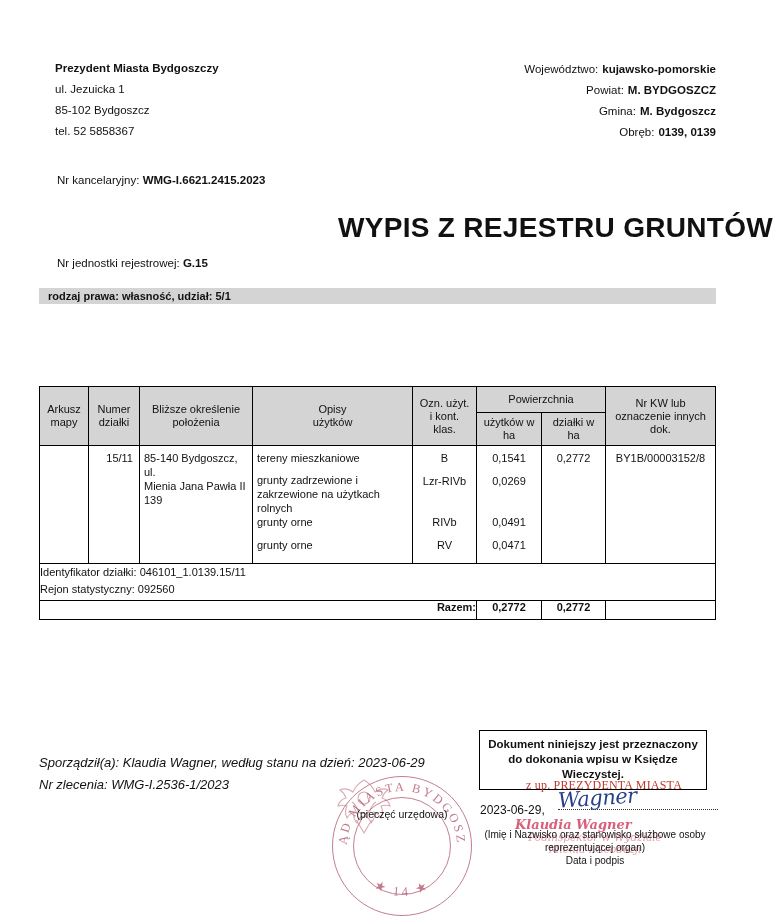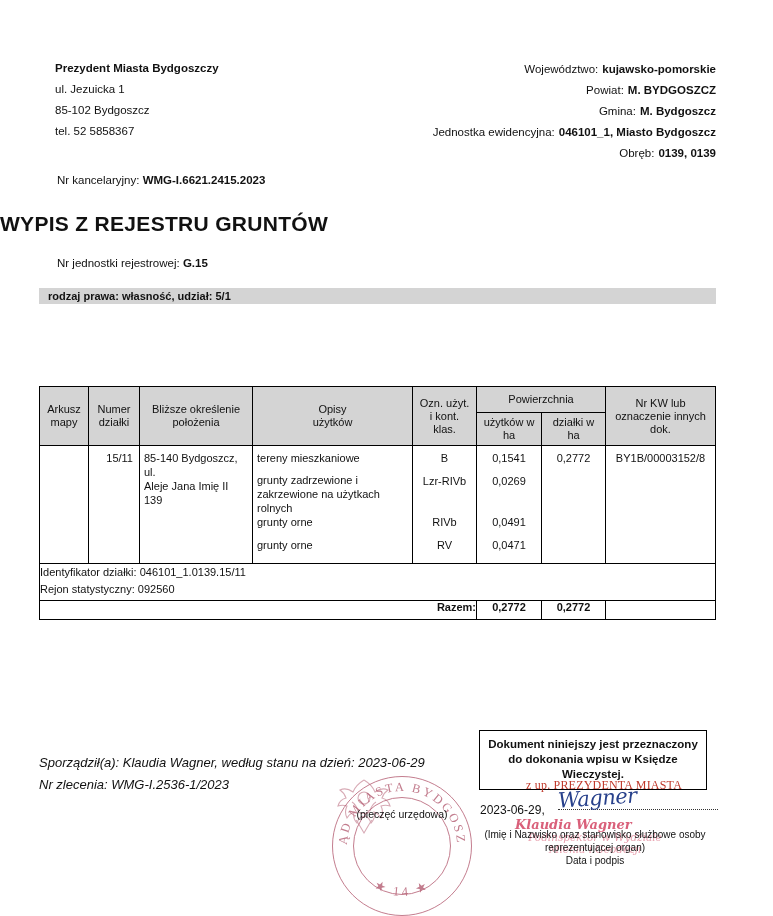--- a/index.html
+++ b/index.html
@@ -50,22 +50,22 @@
     top: 174px;
     font-size: 11.5px;
   }
   .kanc .val { font-weight: bold; }
 
   .doc-title {
     position: absolute;
     left: 0;
     right: 0;
     top: 212px;
-    text-align: left;
-    font-size: 21px;
+    text-align: right;
+    font-size: 28px;
     font-weight: bold;
     letter-spacing: 0.3px;
   }
 
   .jedn {
     position: absolute;
     left: 57px;
     top: 257px;
     font-size: 11.5px;
   }
@@ -317,23 +317,20 @@
 
   <div class="hdr-right">
     <div class="row">
       <span class="lab">Województwo:</span><span class="val">kujawsko-pomorskie</span>
     </div>
     <div class="row">
       <span class="lab">Powiat:</span><span class="val">M. BYDGOSZCZ</span>
     </div>
     <div class="row">
       <span class="lab">Gmina:</span><span class="val">M. Bydgoszcz</span>
-    </div>
-    <div class="row">
-      <span class="lab">Jednostka ewidencyjna:</span><span class="val">046101_1, Miasto Bydgoszcz</span>
     </div>
     <div class="row">
       <span class="lab">Obręb:</span><span class="val">0139, 0139</span>
     </div>
   </div>
 
   <div class="kanc">
     <span>Nr kancelaryjny:</span>
     <span class="val">WMG-I.6621.2415.2023</span>
   </div>
@@ -398,21 +395,21 @@
           <span>ha</span>
         </th>
       </tr>
     </thead>
     <tbody>
       <tr>
         <td class="body-cell"></td>
         <td class="body-cell num-cell">15/11</td>
         <td class="body-cell blizs-cell">
           <div>85-140 Bydgoszcz, ul.</div>
-          <div>Aleje Jana Imię II</div>
+          <div>Mienia Jana Pawła II</div>
           <div>139</div>
         </td>
         <td class="body-cell">
           <div class="stack">
             <div class="ln l1">tereny mieszkaniowe</div>
             <div class="ln l2-multi">grunty zadrzewione i zakrzewione na użytkach rolnych</div>
             <div class="ln l3">grunty orne</div>
             <div class="ln l4">grunty orne</div>
           </div>
         </td>

